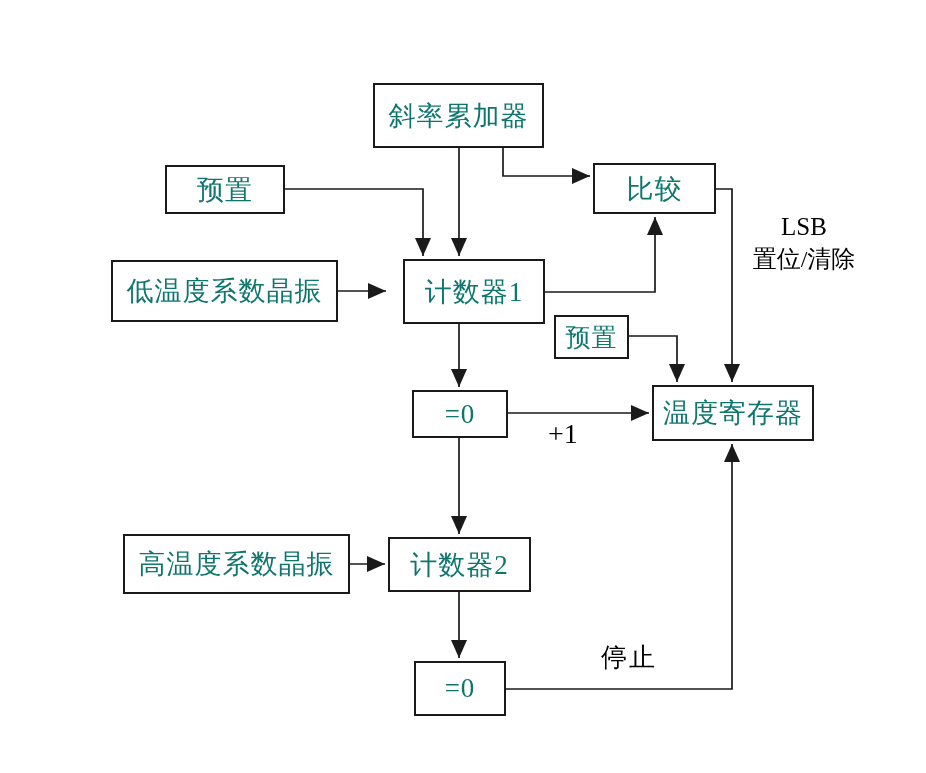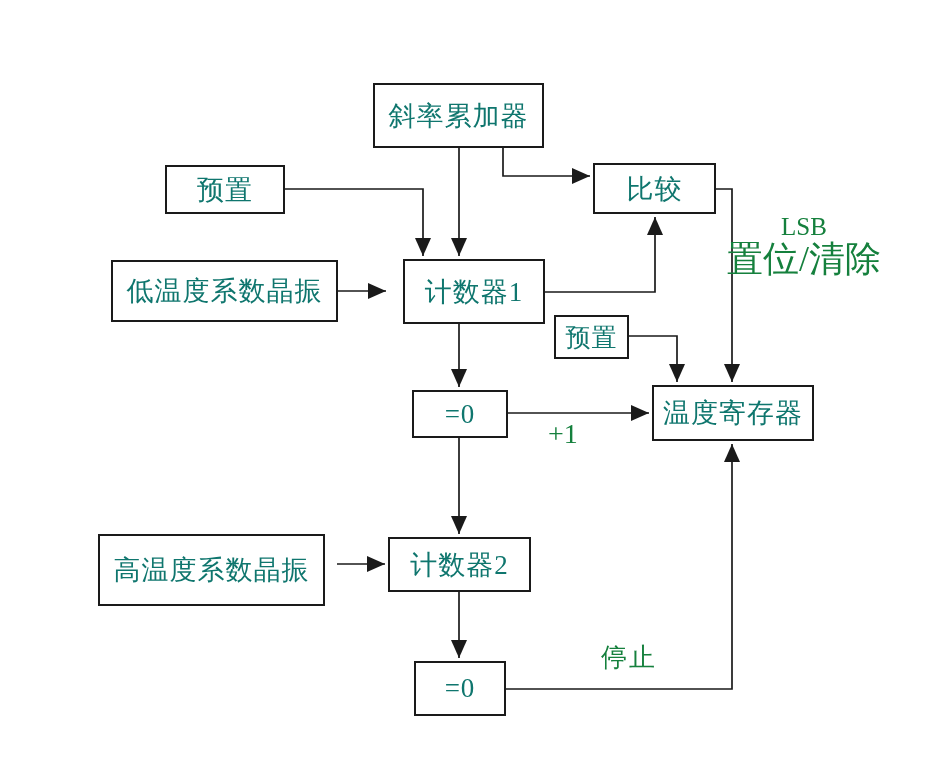--- a/index.html
+++ b/index.html
@@ -28,43 +28,43 @@
     display: flex;
     align-items: center;
     justify-content: center;
     font-size: 27px;
     color: #0f766e;
     letter-spacing: 1px;
     white-space: nowrap;
   }
   .freelabel {
     position: absolute;
-    color: #15803d;
+    color: #000000;
     white-space: nowrap;
   }
 
   
   #n-slope    { left: 373px; top: 83px;  width: 171px; height: 65px; }
   #n-preset1  { left: 165px; top: 165px; width: 120px; height: 49px; }
   #n-compare  { left: 593px; top: 163px; width: 123px; height: 51px; }
   #n-lowxtal  { left: 111px; top: 260px; width: 227px; height: 62px; }
   #n-counter1 { left: 403px; top: 259px; width: 142px; height: 65px; }
   #n-preset2  { left: 554px; top: 315px; width: 75px;  height: 44px; font-size: 25px; }
   #n-zero1    { left: 412px; top: 390px; width: 96px;  height: 48px; }
   #n-tempreg  { left: 652px; top: 385px; width: 162px; height: 56px; }
-  #n-highxtal { left: 98px; top: 534px; width: 227px; height: 72px; }
+  #n-highxtal { left: 123px; top: 534px; width: 227px; height: 60px; }
   #n-counter2 { left: 388px; top: 537px; width: 143px; height: 55px; font-family: Liberation Serif, serif; }
   #n-zero2    { left: 414px; top: 661px; width: 92px;  height: 55px; }
 
   #lbl-lsb-block {
     left: 722px; top: 210px; width: 164px;
     text-align: center; line-height: 33px;
   }
   #lbl-lsb-line1 { display: block; font-size: 25px; }
-  #lbl-lsb-line2 { display: block; font-size: 36px; }
+  #lbl-lsb-line2 { display: block; font-size: 24px; }
   #lbl-plus-one  { left: 548px; top: 418px; font-size: 28px; }
   #lbl-stop      { left: 601px; top: 640px; font-size: 26px; letter-spacing: 2px; }
 </style>
 </head>
 <body>
 
 <div id="canvas">
 
   <svg id="wires" viewBox="0 0 926 773" xmlns="http://www.w3.org/2000/svg">
     <defs>

